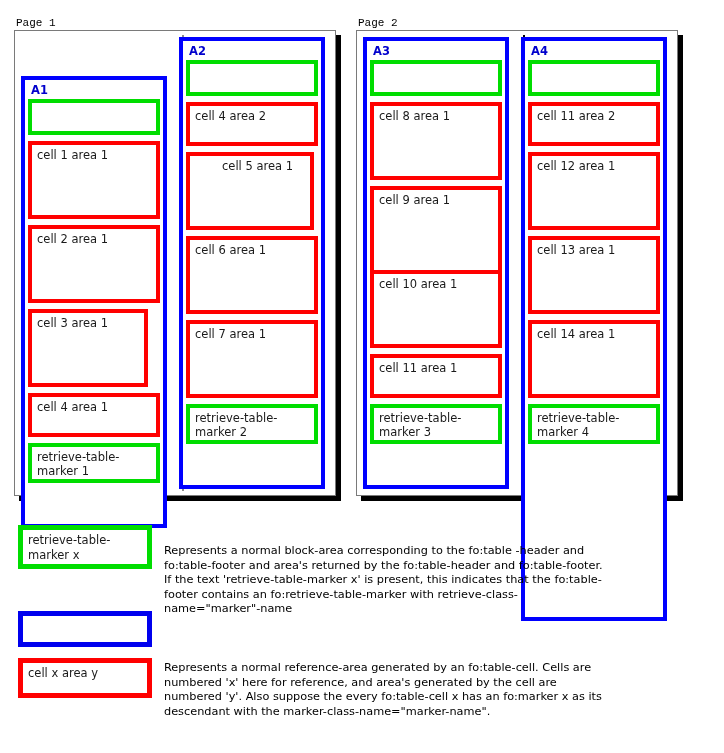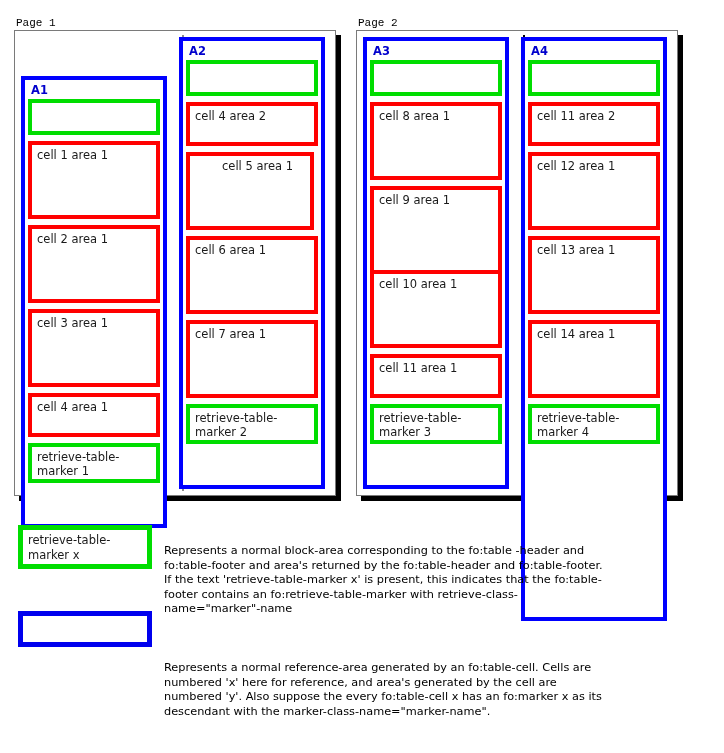--- a/index.html
+++ b/index.html
@@ -149,21 +149,21 @@
           <div class="region-inner">
             <div class="box marker" style="left: 0px; top: 0px; right: 0px; width: 132px; height: 36px;">
               <span class="box-text"></span>
             </div>
             <div class="box cell" style="left: 0px; top: 42px; right: 0px; width: 132px; height: 78px;">
               <span class="box-text">cell 1 area 1</span>
             </div>
             <div class="box cell" style="left: 0px; top: 126px; right: 0px; width: 132px; height: 78px;">
               <span class="box-text">cell 2 area 1</span>
             </div>
-            <div class="box cell" style="left: 0px; top: 210px; right: 8px; width: 132px; height: 78px;">
+            <div class="box cell" style="left: 0px; top: 210px; right: 8px; width: 120px; height: 78px;">
               <span class="box-text">cell 3 area 1</span>
             </div>
             <div class="box cell" style="left: 0px; top: 294px; right: 0px; width: 132px; height: 44px;">
               <span class="box-text">cell 4 area 1</span>
             </div>
             <div class="box marker" style="left: 0px; top: 344px; right: 0px; width: 132px; height: 40px;">
               <span class="box-text">retrieve-table-
 marker 1</span>
             </div>
           </div>
@@ -261,18 +261,21 @@
 If the text 'retrieve-table-marker x' is present, this indicates that the fo:table-
 footer contains an fo:retrieve-table-marker with retrieve-class-
 name="marker"-name</div>
     </div>
     <div class="legend-row" style="top: 86px; height: 46px;">
       <div class="legend-swatch blue" style="height: 36px; top: 0px; position: absolute;">
         <span class="sw-text"></span>
       </div>
     </div>
     <div class="legend-row" style="top: 133px; height: 50px;">
+      <div class="legend-swatch red" style="height: 40px; top: 0px; position: absolute;">
+        <span class="sw-text">cell x area y</span>
+      </div>
       <div class="legend-desc" style="top: 3px; position: absolute;">Represents a normal reference-area generated by an fo:table-cell. Cells are
 numbered 'x' here for reference, and area's generated by the cell are
 numbered 'y'. Also suppose the every fo:table-cell x has an fo:marker x as its
 descendant with the marker-class-name="marker-name".</div>
     </div>
   </div>
 
 </body></html>

